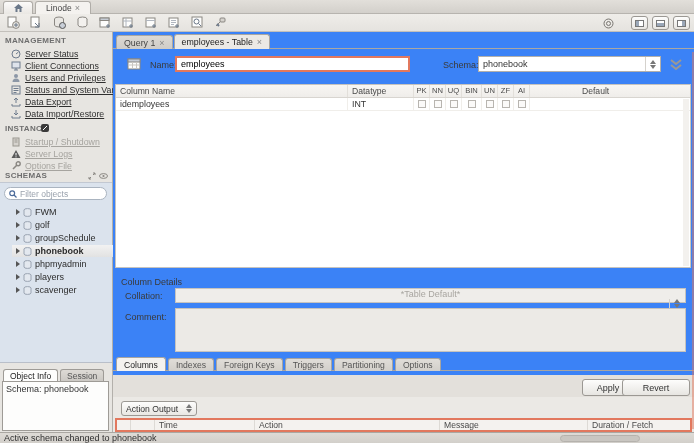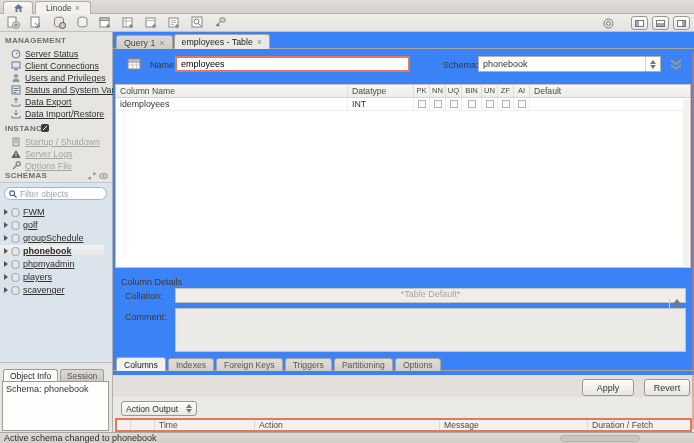--- a/index.html
+++ b/index.html
@@ -29,21 +29,21 @@
   .sec-title { position:absolute; left:5px; font-size:8px; font-weight:bold; color:#6e6e6e; letter-spacing:.3px; }
   .side-item { position:absolute; left:0; width:113px; height:12px; display:flex; align-items:center; gap:4px; padding-left:10px; white-space:nowrap; overflow:hidden; }
   .side-item .lbl { font-size:8.8px; color:#2f2f2f;text-decoration:underline; }
   .side-item.disabled .lbl { color:#a6a49f; }
   .sicon { width:11px; height:10px; flex:none; display:flex; align-items:center; justify-content:center; }
   .sec-icons { position:absolute; right:4px; display:flex; gap:3px; }
   #schema-area { position:absolute; left:0; right:0; top:150px; height:181px; background:#dbe3ed; border-top:1px solid #c2c8d2; border-bottom:1px solid #b9bfc9; }
   #filter-box { position:absolute; left:4px; right:5px; top:4px; height:13px; background:#fff; border:1px solid #aab4c0; border-radius:7px; display:flex; align-items:center; gap:3px; padding:0 4px; }
   #filter-box input { border:none; outline:none; flex:1; font-family:"Liberation Sans",sans-serif; font-size:8.5px; color:#333; background:transparent; width:70px; }
   #filter-box input::placeholder { color:#9aa2ad; }
-  .schema-row { position:absolute; left:0; width:104px; height:12px; display:flex; align-items:center; gap:3px; padding-left:4px;text-decoration:underline; }
+  .schema-row { position:absolute; left:12px; width:104px; height:12px; display:flex; align-items:center; gap:3px; padding-left:4px; }
   .schema-row .lbl { font-size:9px; color:#2c2c2c; }
   .schema-row.selected { background:linear-gradient(#f2f2f2,#e2e2e2); }
   .schema-row.selected .lbl { font-weight:bold; }
   .tri { width:0; height:0; border-left:4px solid #555; border-top:3px solid transparent; border-bottom:3px solid transparent; flex:none; }
   
   #oi-tabs { position:absolute; left:0; bottom:51px; height:13px; width:113px; display:flex; align-items:flex-end; padding-left:3px; gap:2px; }
   .oi-tab { height:12px; padding:0 6px; display:flex; align-items:center; font-size:8.5px; border:1px solid #9e9b96; border-bottom:none; border-radius:3px 3px 0 0; background:linear-gradient(#dddad5,#ccc9c4); color:#555; }
   .oi-tab.active { background:#fdfdfc; color:#222; }
   #oi-box { position:absolute; left:2px; right:3px; bottom:1px; height:50px; background:#fdfdfc; border:1px solid #9e9b96; padding:2px 3px; font-size:9px; color:#333; }
 
@@ -62,39 +62,39 @@
   .stepper { margin-left:auto; display:flex; flex-direction:column; align-items:center; justify-content:center; gap:1px; padding-left:4px; border-left:1px solid #d5d2cd; height:100%; }
   .st-up { width:0; height:0; border-bottom:4px solid #777; border-left:3px solid transparent; border-right:3px solid transparent; }
   .st-dn { width:0; height:0; border-top:4px solid #777; border-left:3px solid transparent; border-right:3px solid transparent; }
 
   #grid { position:absolute; top:52px; left:2px; right:3px; height:184px; background:#fff; border:1px solid #c6c3be; }
   #grid-head { display:flex; height:13px; background:linear-gradient(#f8f6f3,#efedea); border-bottom:1px solid #d8d5d0; font-size:8.6px; color:#4a4a4a; }
   .gh-cell { padding:1px 4px; border-right:1px solid #e2dfda; white-space:nowrap; overflow:hidden; }
   .gh-name { width:232px; }
   .gh-type { width:66px; }
   .gh-flag { width:16px; text-align:center; padding:1px 0; font-size:7.6px; }
-  .gh-default { flex:1; border-right:none; }
+  .gh-default { flex:1; border-right:none;margin-left:48px; }
   .grid-row { display:flex; height:13px; border-bottom:1px solid #f0eeea; font-size:8.8px; color:#333; }
   .gr-cell { padding:1px 4px; border-right:1px solid #f0eeea; white-space:nowrap; overflow:hidden; }
   .cbcell { width:16px; display:flex; align-items:center; justify-content:center; border-right:1px solid #f0eeea; }
   .cb { width:8px; height:8px; border:1px solid #b8b5b0; background:#fbfaf9; }
   #grid-scroll { position:absolute; top:14px; right:1px; bottom:1px; width:6px; background:#f3f1ee; }
 
   #details-title { position:absolute; left:8px; top:245px; font-size:9px; color:#3a3a3a; }
   #collation-combo { position:absolute; left:62px; top:256px; right:8px; height:15px; background:#efedea; border:1px solid #c6c3be; display:flex; align-items:center; padding:0 5px; font-size:9px; color:#a8a5a0;flex-direction:column; }
   #comment-box { position:absolute; left:62px; top:276px; right:8px; height:44px; background:#eceae6; border:1px solid #c6c3be; resize:none; outline:none; font-family:"Liberation Sans",sans-serif; font-size:9px; }
 
   #btabs { position:absolute; left:3px; top:325px; height:14px; display:flex; gap:2px; align-items:flex-end; }
   .btab { height:13px; padding:0 7px; display:flex; align-items:center; font-size:8.6px; color:#555; background:linear-gradient(#e0ddd8,#d2cfca); border:1px solid #a8a5a0; border-bottom:none; border-radius:3px 3px 0 0; }
   .btab.active { background:#f4f2ef; color:#222; height:14px; }
   #btab-strip { position:absolute; top:338px; left:0; right:0; height:1px; background:#a8a5a0; }
   #actions-bar { position:absolute; top:343px; left:0; right:0; height:25px; background:#e3e0db; border-bottom:1px solid #a8a5a0; }
   .act-btn { position:absolute; top:4px; width:52px; height:17px; background:linear-gradient(#fdfdfc,#e7e5e1); border:1px solid #9b9893; border-radius:3px; font-size:9px; color:#333; display:flex; align-items:center; justify-content:center; }
   #apply-btn { right:60px; }
-  #revert-btn { right:4px; width:46px; }
+  #revert-btn { right:4px; width:68px; }
 
   #output { position:absolute; top:365px; left:0; right:0; bottom:0; background:#ebe9e5; }
   #output-select { position:absolute; left:8px; top:4px; width:76px; height:15px; background:linear-gradient(#fdfdfc,#e9e7e3); border:1px solid #9b9893; border-radius:3px; display:flex; align-items:center; padding:0 4px; font-size:8.6px; color:#333; }
   #output-table { position:absolute; left:2px; right:2px; top:21px; height:14px; border:2px solid #e2785e; background:#f4f2ef; display:flex; align-items:center; font-size:8.6px; color:#4a4a4a; }
   .oh-cell { padding:0 4px; border-right:1px solid #ddDAD5; white-space:nowrap; overflow:hidden; height:100%; display:flex; align-items:center; }
   .oh-a { width:14px; } .oh-b { width:24px; }
   .oh-time { width:100px; } .oh-action { width:185px; } .oh-message { width:148px; }
   .oh-dur { flex:1; border-right:none; }
   #main-focus-edge { position:absolute; top:20px; right:0; bottom:3px; width:2px; background:rgba(226,120,94,.5); }
 

